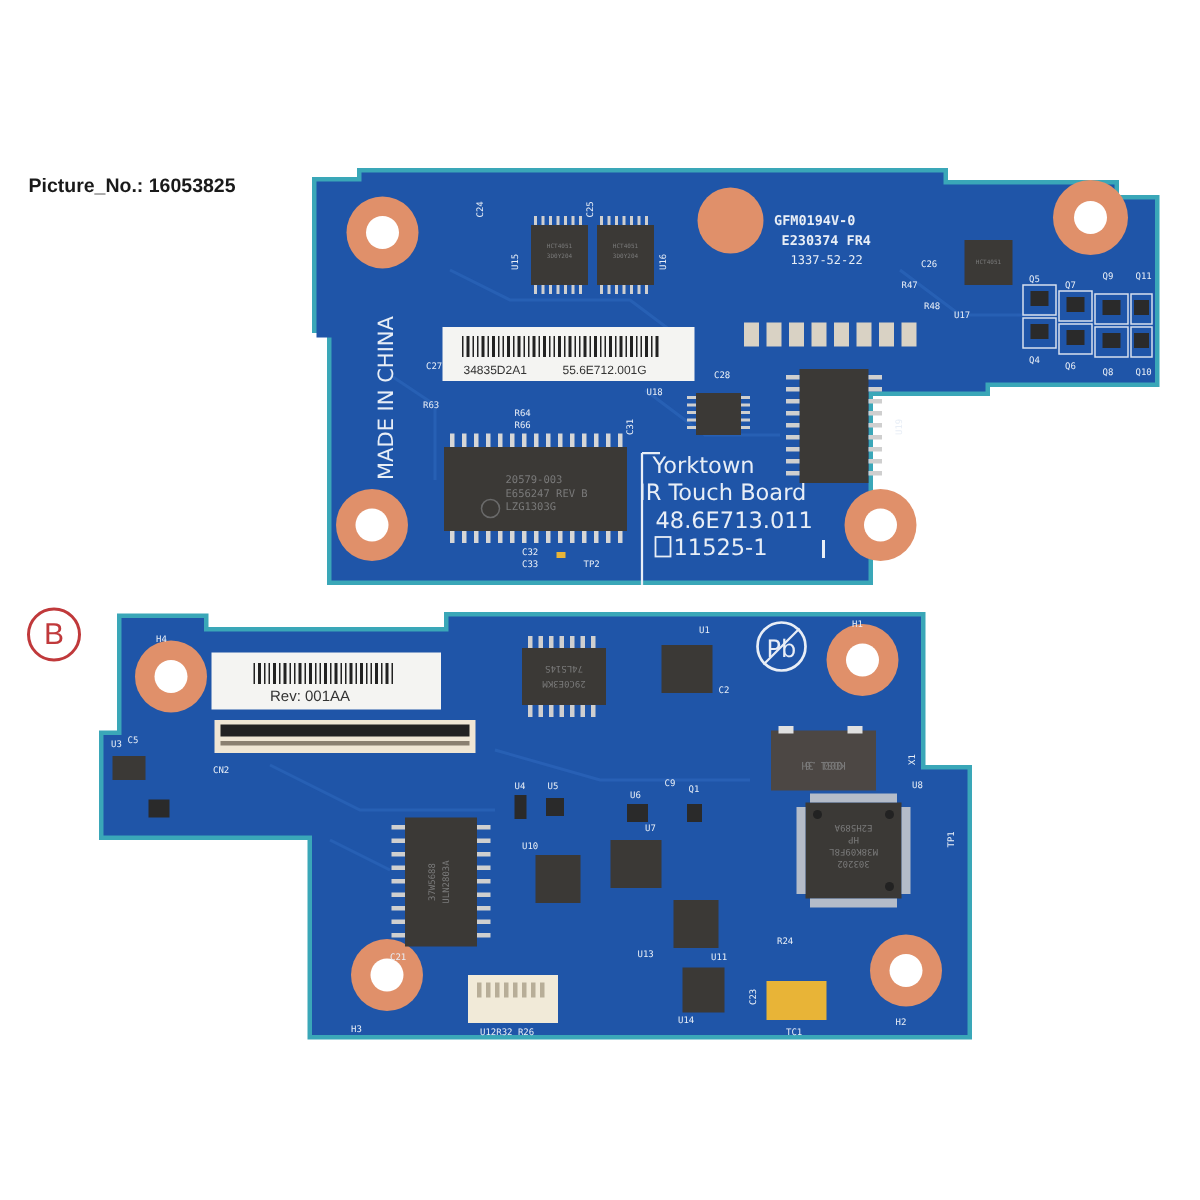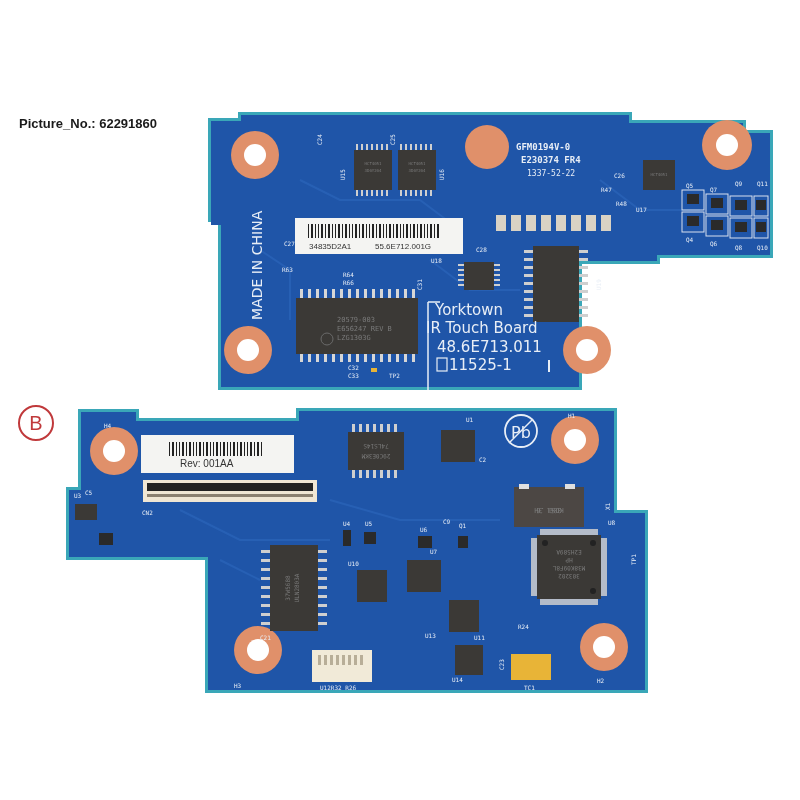--- a/index.html
+++ b/index.html
@@ -8,21 +8,21 @@
   .badge { position:absolute; left:18px; top:405px; width:32px; height:32px; border:2px solid #c0393b; border-radius:50%; color:#c0393b; font-size:20px; text-align:center; line-height:32px; font-family:"Liberation Sans", sans-serif; }
   svg { position:absolute; left:0; top:0; }
   .silk { fill:#e8eef6; font-family:"DejaVu Sans Mono", monospace; }
   .silk-sans { fill:#e8eef6; font-family:"DejaVu Sans", sans-serif; }
   .chip-txt { fill:#7a7a7a; font-family:"DejaVu Sans Mono", monospace; }
   .label-txt { fill:#333; font-family:"Liberation Sans", sans-serif; }
 </style>
 </head>
 <body>
 
-<div class="caption">Picture_No.: 62291860</div>
+<div class="caption">Picture_No.: 16053825</div>
 <div class="badge">B</div>
 
 <svg width="800" height="800" viewBox="0 0 800 800">
 
   <g>
     <path d="M238,112 L632,112 L632,120 L746,120 L746,130 L773,130 L773,258 L660,258 L660,264 L582,264 L582,390 L218,390 L218,222 L208,222 L208,118 L238,118 Z" fill="#3aa7b8"></path>
     <path d="M241,115 L629,115 L629,123 L743,123 L743,133 L770,133 L770,255 L657,255 L657,261 L579,261 L579,387 L221,387 L221,225 L211,225 L211,121 L241,121 Z" fill="#1f55a8"></path>
 
     <g stroke="#2a63b8" stroke-width="2" fill="none" opacity="0.8">
       <path d="M300,180 L340,200 L420,200 L460,230"></path>

